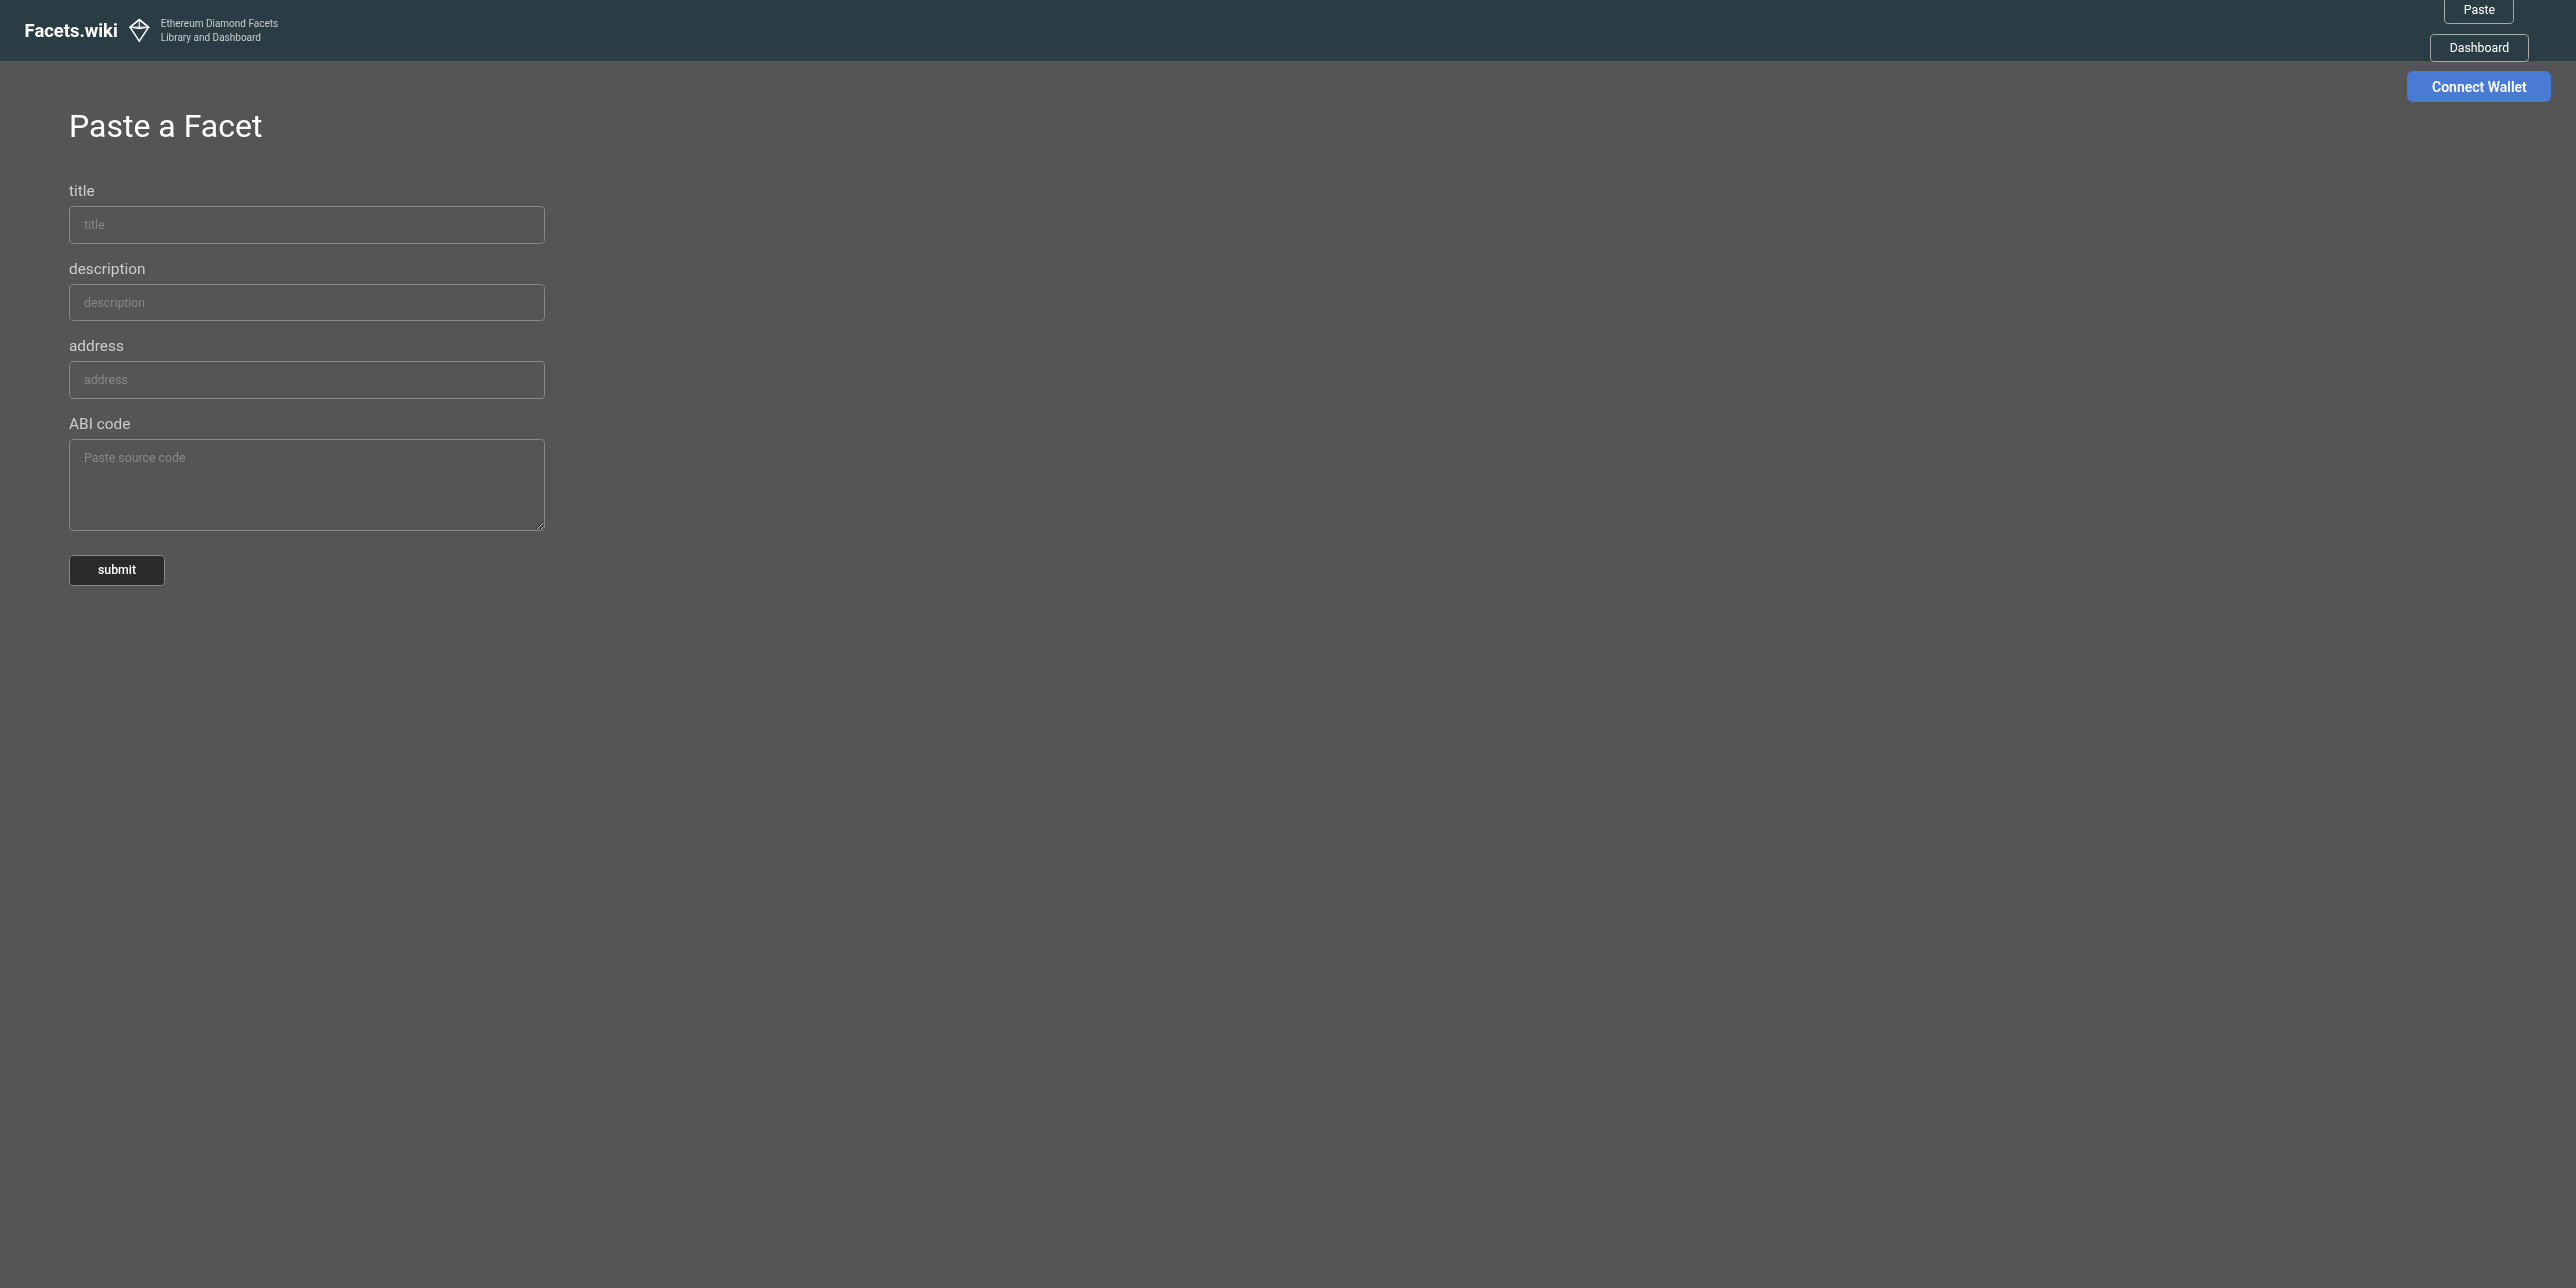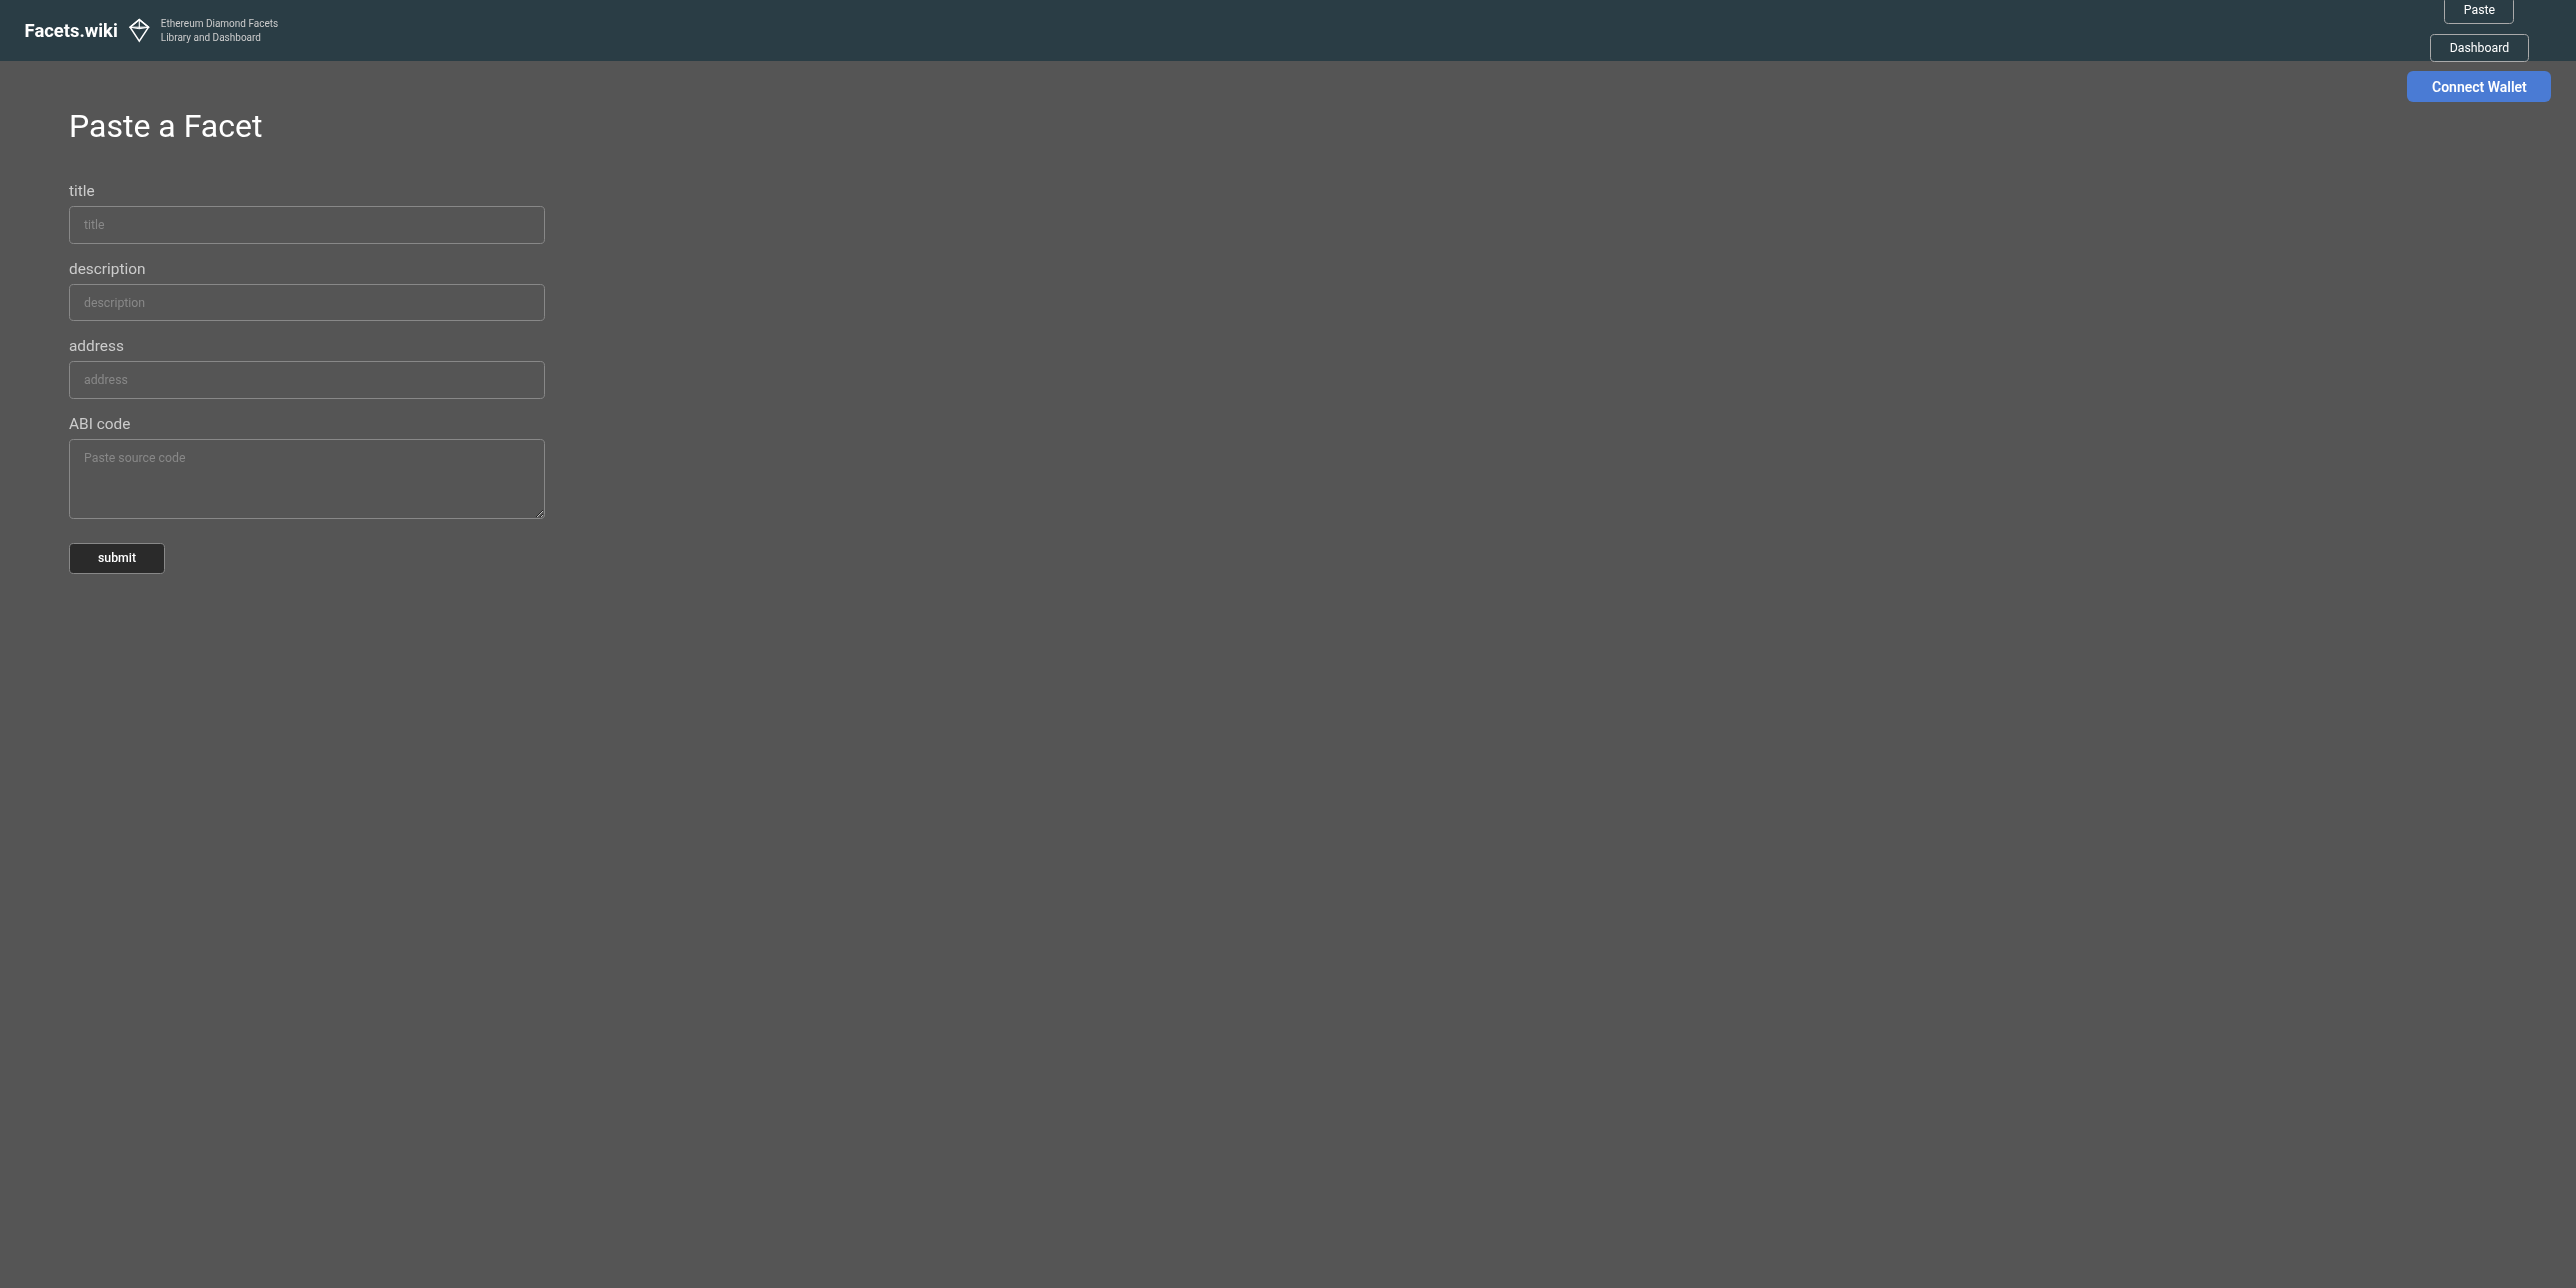--- a/index.html
+++ b/index.html
@@ -115,21 +115,21 @@
       font-family: inherit;
       outline: none;
     }
 
     .form-input::placeholder {
       color: #888888;
     }
 
     .form-textarea {
       width: 476px;
-      height: 80px;
+      height: 92px;
       padding: 10.8px 14px;
       background: transparent;
       border: 1.2px solid #888888;
       border-radius: 4.6px;
       color: #aaaaaa;
       font-size: 12.3px;
       font-family: inherit;
       outline: none;
       resize: vertical;
     }

